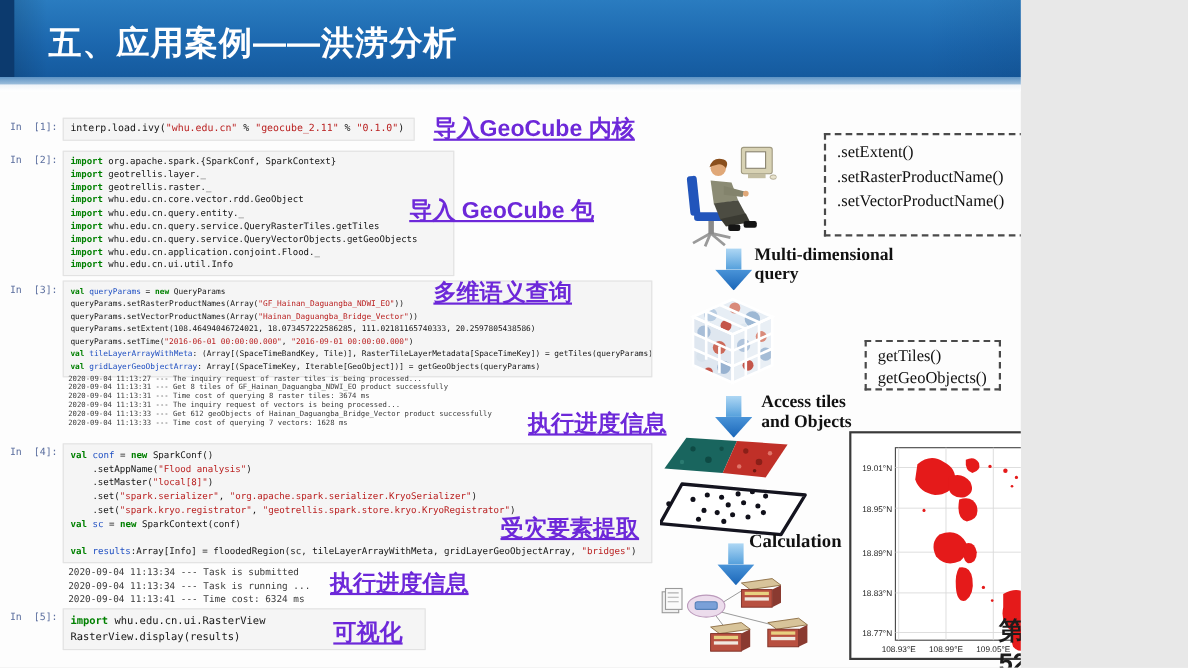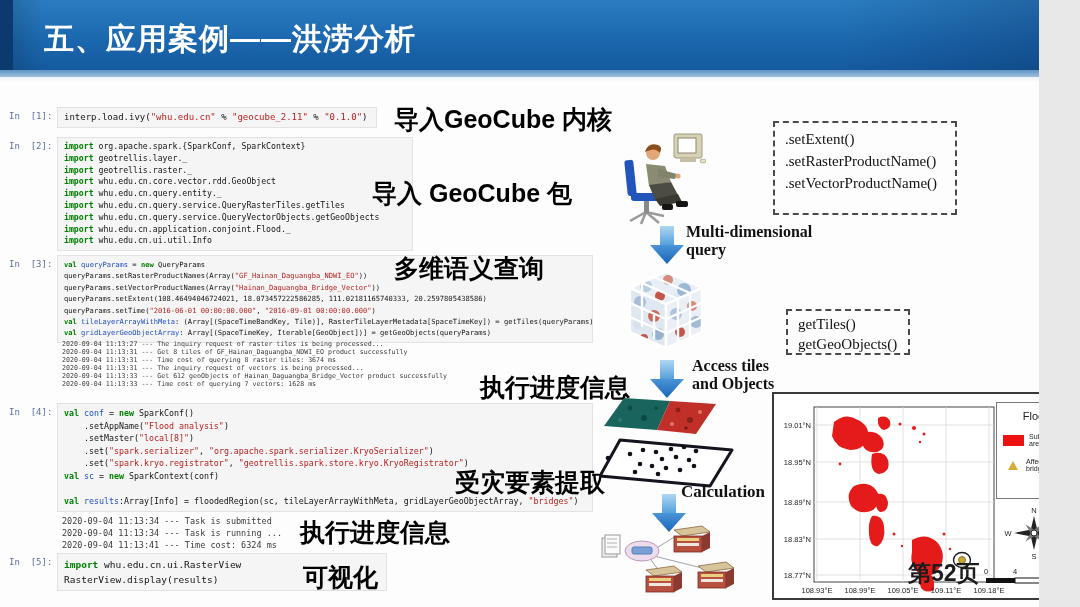--- a/index.html
+++ b/index.html
@@ -1,37 +1,37 @@
 <!DOCTYPE html>
 <html><head>
 <meta charset="utf-8">
 <style>
   html,body{margin:0;padding:0;background:#e8e8e8;}
-  #slide{position:relative;width:1039px;height:607px;background:#fdfdfd;overflow:hidden;
+  #slide{position:relative;width:928px;height:607px;background:#fdfdfd;overflow:hidden;
          font-family:"Liberation Sans","DejaVu Sans",sans-serif;}
   .abs{position:absolute;}
   
   #header{left:0;top:0;width:1080px;height:70px;
           background:linear-gradient(180deg,#2a7cc0 0%,#1b66ad 60%,#155a9e 100%);}
   #header-shade{left:0;top:0;width:1080px;height:70px;
           background:linear-gradient(90deg,rgba(0,0,0,.18) 0,rgba(0,0,0,0) 4%,rgba(0,0,0,0) 78%,rgba(0,20,60,.25) 100%);}
   #header-accent{left:0;top:0;width:13px;height:76px;background:#0c3a6e;}
   #header-band{left:0;top:70px;width:1080px;height:7px;background:linear-gradient(180deg,#5e93c4,#9fc0dd);}
   #header-strip{left:0;top:77px;width:1080px;height:6px;background:linear-gradient(180deg,#eef3f8,#ffffff);}
   #title{left:44px;top:19px;color:#ffffff;font-size:30px;font-weight:bold;letter-spacing:1px;white-space:nowrap;}
   
   .nb-prompt{font-family:"DejaVu Sans Mono","Liberation Mono",monospace;color:#5b6e9e;font-size:9px;white-space:pre;}
   .nb-cell{background:#f5f5f5;border:1px solid #e2e2e2;box-sizing:border-box;padding:3px 6px;
            font-family:"DejaVu Sans Mono","Liberation Mono",monospace;color:#141414;white-space:pre;overflow:hidden;}
   .nb-out{font-family:"DejaVu Sans Mono","Liberation Mono",monospace;color:#3a3a3a;white-space:pre;overflow:hidden;}
   .nb-cell .k{color:#008000;font-weight:bold;}
   .nb-cell .s{color:#ba2121;font-style:normal;}
   .nb-cell .v{color:#1f4fc2;font-style:normal;font-weight:normal;}
   
-  .anno{color:#000000;font-weight:bold;font-size:25px;white-space:nowrap;}
+  .anno{color:#6d28d9;font-weight:bold;font-size:21px;white-space:nowrap;text-decoration:underline;}
   
   .dashed-box{border:2px dashed #4a4a4a;background:#fdfdfd;box-sizing:border-box;
               font-family:"Liberation Serif","DejaVu Serif",serif;color:#111;}
   .dashed-box div{padding-left:10px;}
   .flow-label{font-family:"Liberation Serif","DejaVu Serif",serif;font-weight:bold;color:#111;
               font-size:16px;line-height:18px;white-space:pre-line;}
   .arrow{width:34px;}
   .arrow .shaft{width:14px;height:19px;margin:0 auto;background:linear-gradient(180deg,#aed7f4,#55a0dc);}
   .arrow .head{width:34px;height:19px;background:linear-gradient(180deg,#4a94d8,#1a66b8);
                clip-path:polygon(0 0,100% 0,50% 100%);}
@@ -100,21 +100,21 @@
     <path d="M40 41 L59 46 L57 51 L40 49 Z" fill="#83836c"></path>
     <circle cx="60" cy="48" r="2.6" fill="#e0a878"></circle>
     <circle cx="35" cy="25" r="7" fill="#e0a878"></circle>
     <path d="M27 24 Q30 14 40 17 Q45 19 42 25 Q38 20 33 22 Q29 23 27 24 Z" fill="#8a4f1d"></path>
     <path d="M31 57 L53 54 L60 67 L37 72 Z" fill="#4c4c42"></path>
     <path d="M37 71 L60 66 L64 74 L42 78 Z" fill="#3a3a32"></path>
     <rect x="58" y="73" width="12" height="6" rx="2" fill="#141414"></rect>
     <rect x="44" y="76" width="11" height="6" rx="2" fill="#141414"></rect>
   </svg>
 
-  <div class="abs dashed-box" style="left:773px;top:121px;width:184px;height:94px;font-size:15px;line-height:22px;padding-top:5px;">
+  <div class="abs dashed-box" style="left:749px;top:121px;width:184px;height:94px;font-size:15px;line-height:22px;padding-top:5px;">
     <div>.setExtent()</div>
     <div>.setRasterProductName()</div>
     <div>.setVectorProductName()</div>
   </div>
 
   <div class="abs arrow" style="left:650px;top:226px;">
     <div class="shaft"></div>
       <div class="head"></div>
   </div>
   <div class="abs flow-label" style="left:686px;top:223px;">Multi-dimensional

